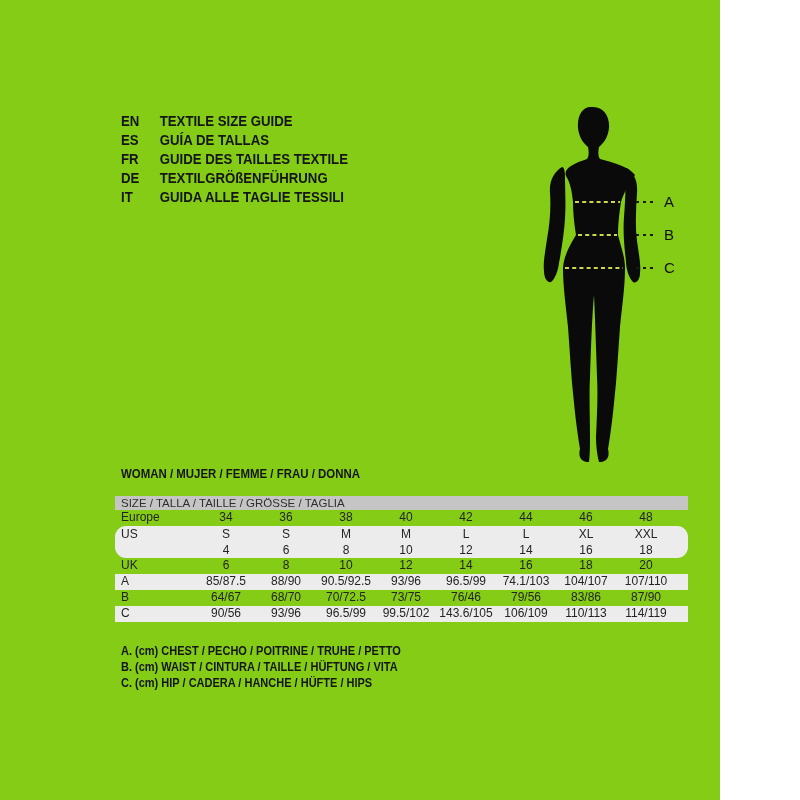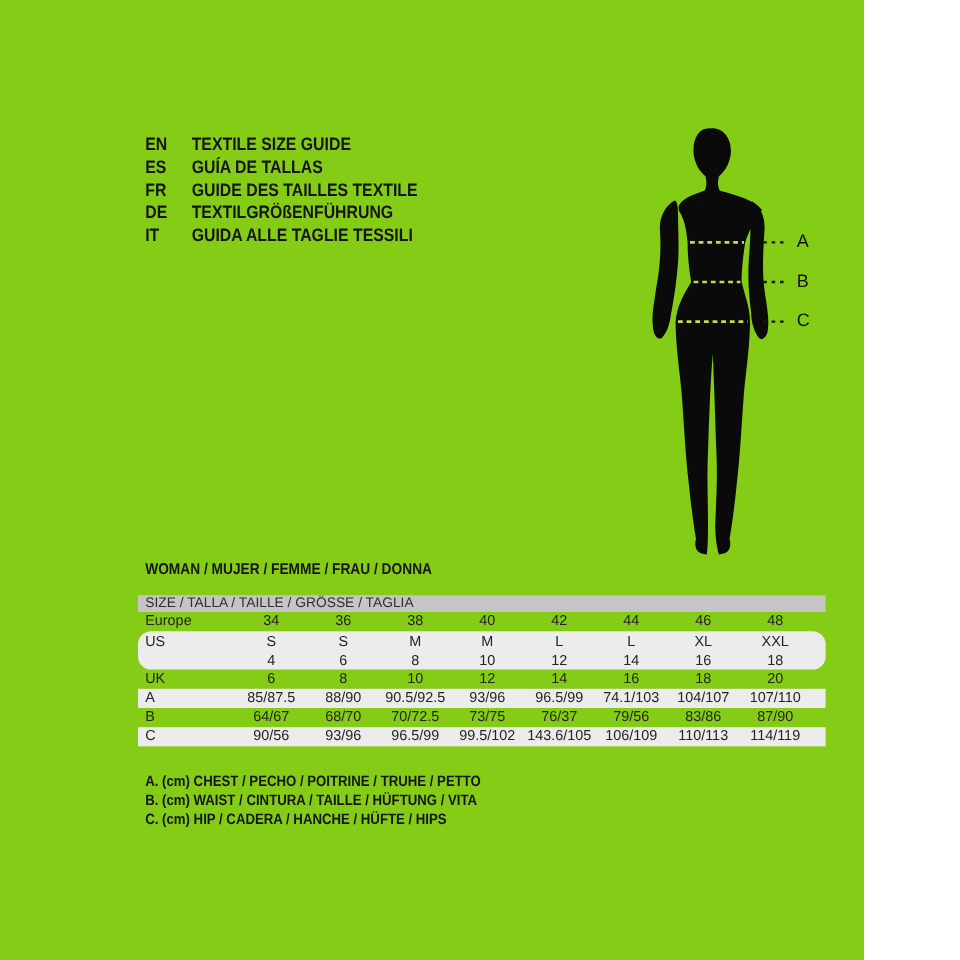--- a/index.html
+++ b/index.html
@@ -151,21 +151,21 @@
       <span class="cell">104/107</span>
       <span class="cell">107/110</span>
     </div>
 
     <div class="t-row">
       <span class="lbl">B</span>
       <span class="cell">64/67</span>
       <span class="cell">68/70</span>
       <span class="cell">70/72.5</span>
       <span class="cell">73/75</span>
-      <span class="cell">76/37</span>
+      <span class="cell">76/46</span>
       <span class="cell">79/56</span>
       <span class="cell">83/86</span>
       <span class="cell">87/90</span>
     </div>
 
     <div class="t-row stripe">
       <span class="lbl">C</span>
       <span class="cell">90/56</span>
       <span class="cell">93/96</span>
       <span class="cell">96.5/99</span>

